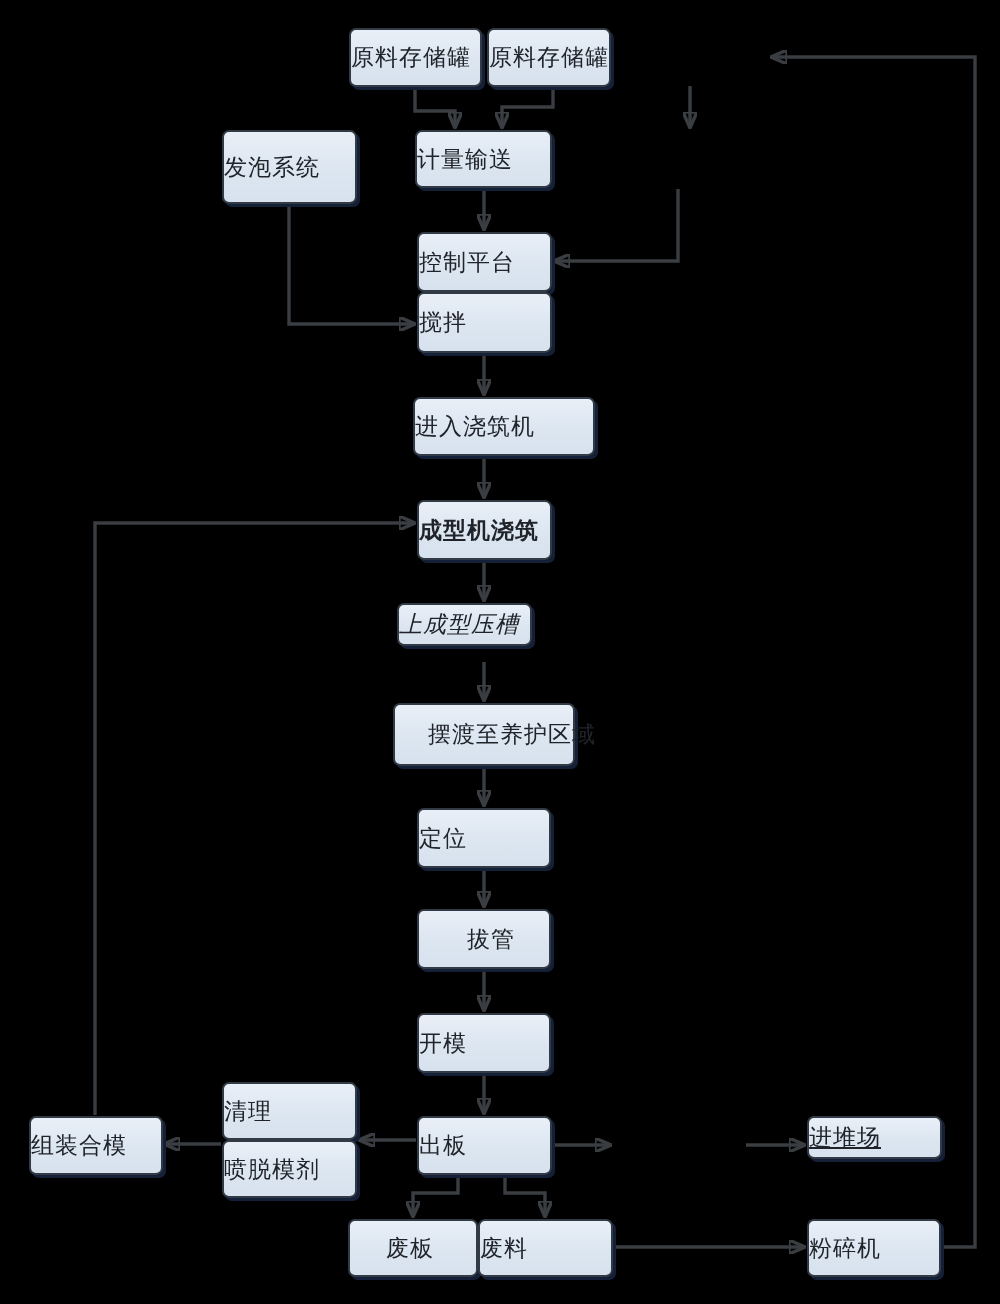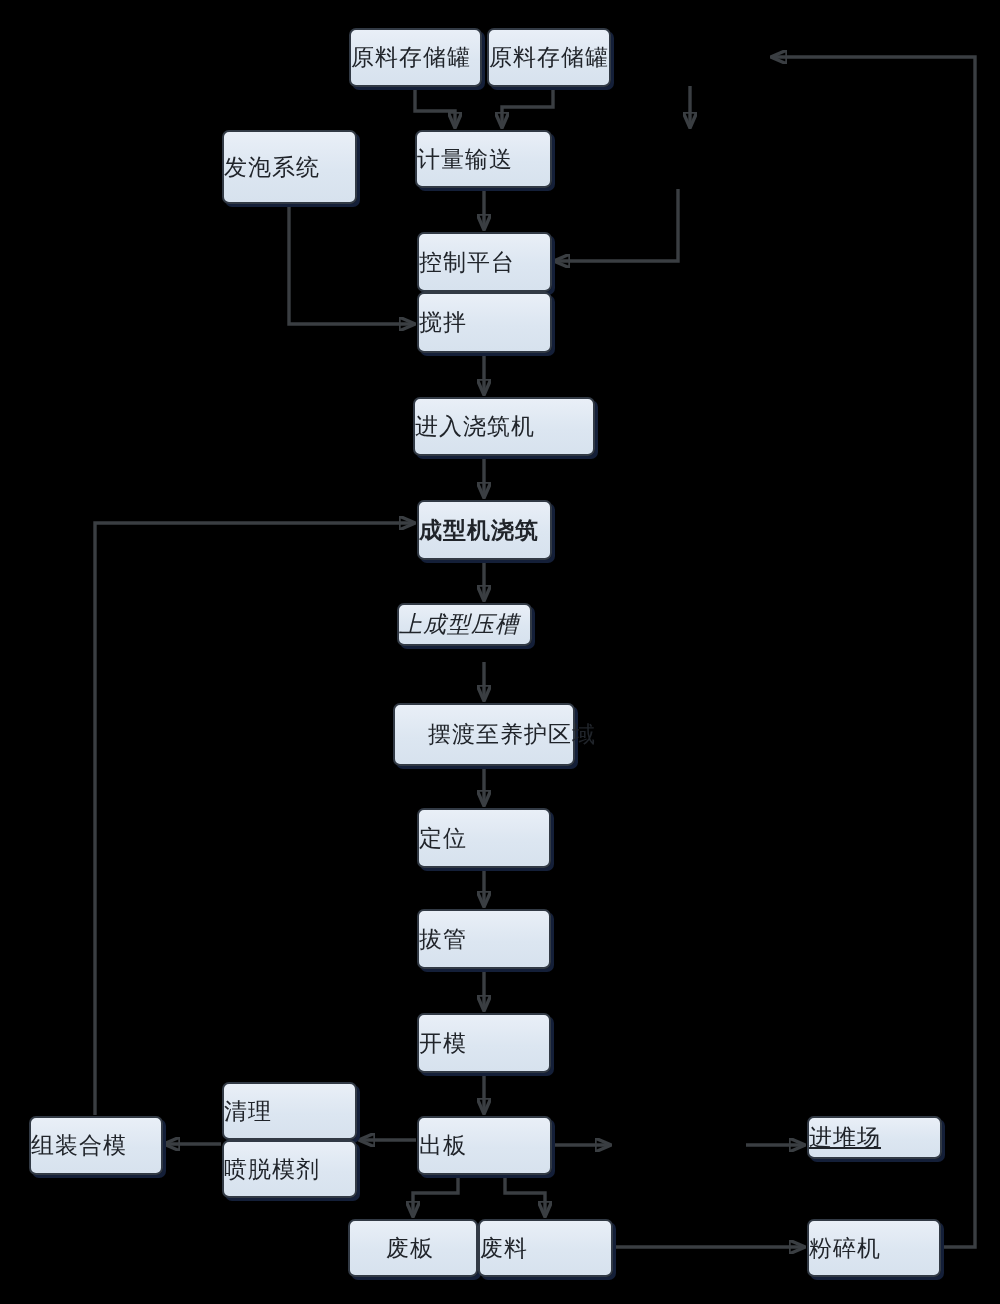--- a/index.html
+++ b/index.html
@@ -105,21 +105,21 @@
   </div>
   <div class="node" style="left:397px;top:603px;width:135px;height:43px;font-style:italic;">
     <span>上成型压槽</span>
   </div>
   <div class="node" style="left:393px;top:703px;width:182px;height:63px;padding-left:33px;">
     <span>摆渡至养护区域</span>
   </div>
   <div class="node" style="left:417px;top:808px;width:134px;height:60px;">
     <span>定位</span>
   </div>
-  <div class="node" style="left:417px;top:909px;width:134px;height:60px;">
+  <div class="node" style="left:417px;top:909px;width:134px;height:60px;padding-left:48px;">
     <span>拔管</span>
   </div>
   <div class="node" style="left:417px;top:1013px;width:134px;height:60px;">
     <span>开模</span>
   </div>
   <div class="node" style="left:417px;top:1116px;width:135px;height:59px;">
     <span>出板</span>
   </div>
   <div class="node" style="left:222px;top:1082px;width:135px;height:58px;">
     <span>清理</span>

